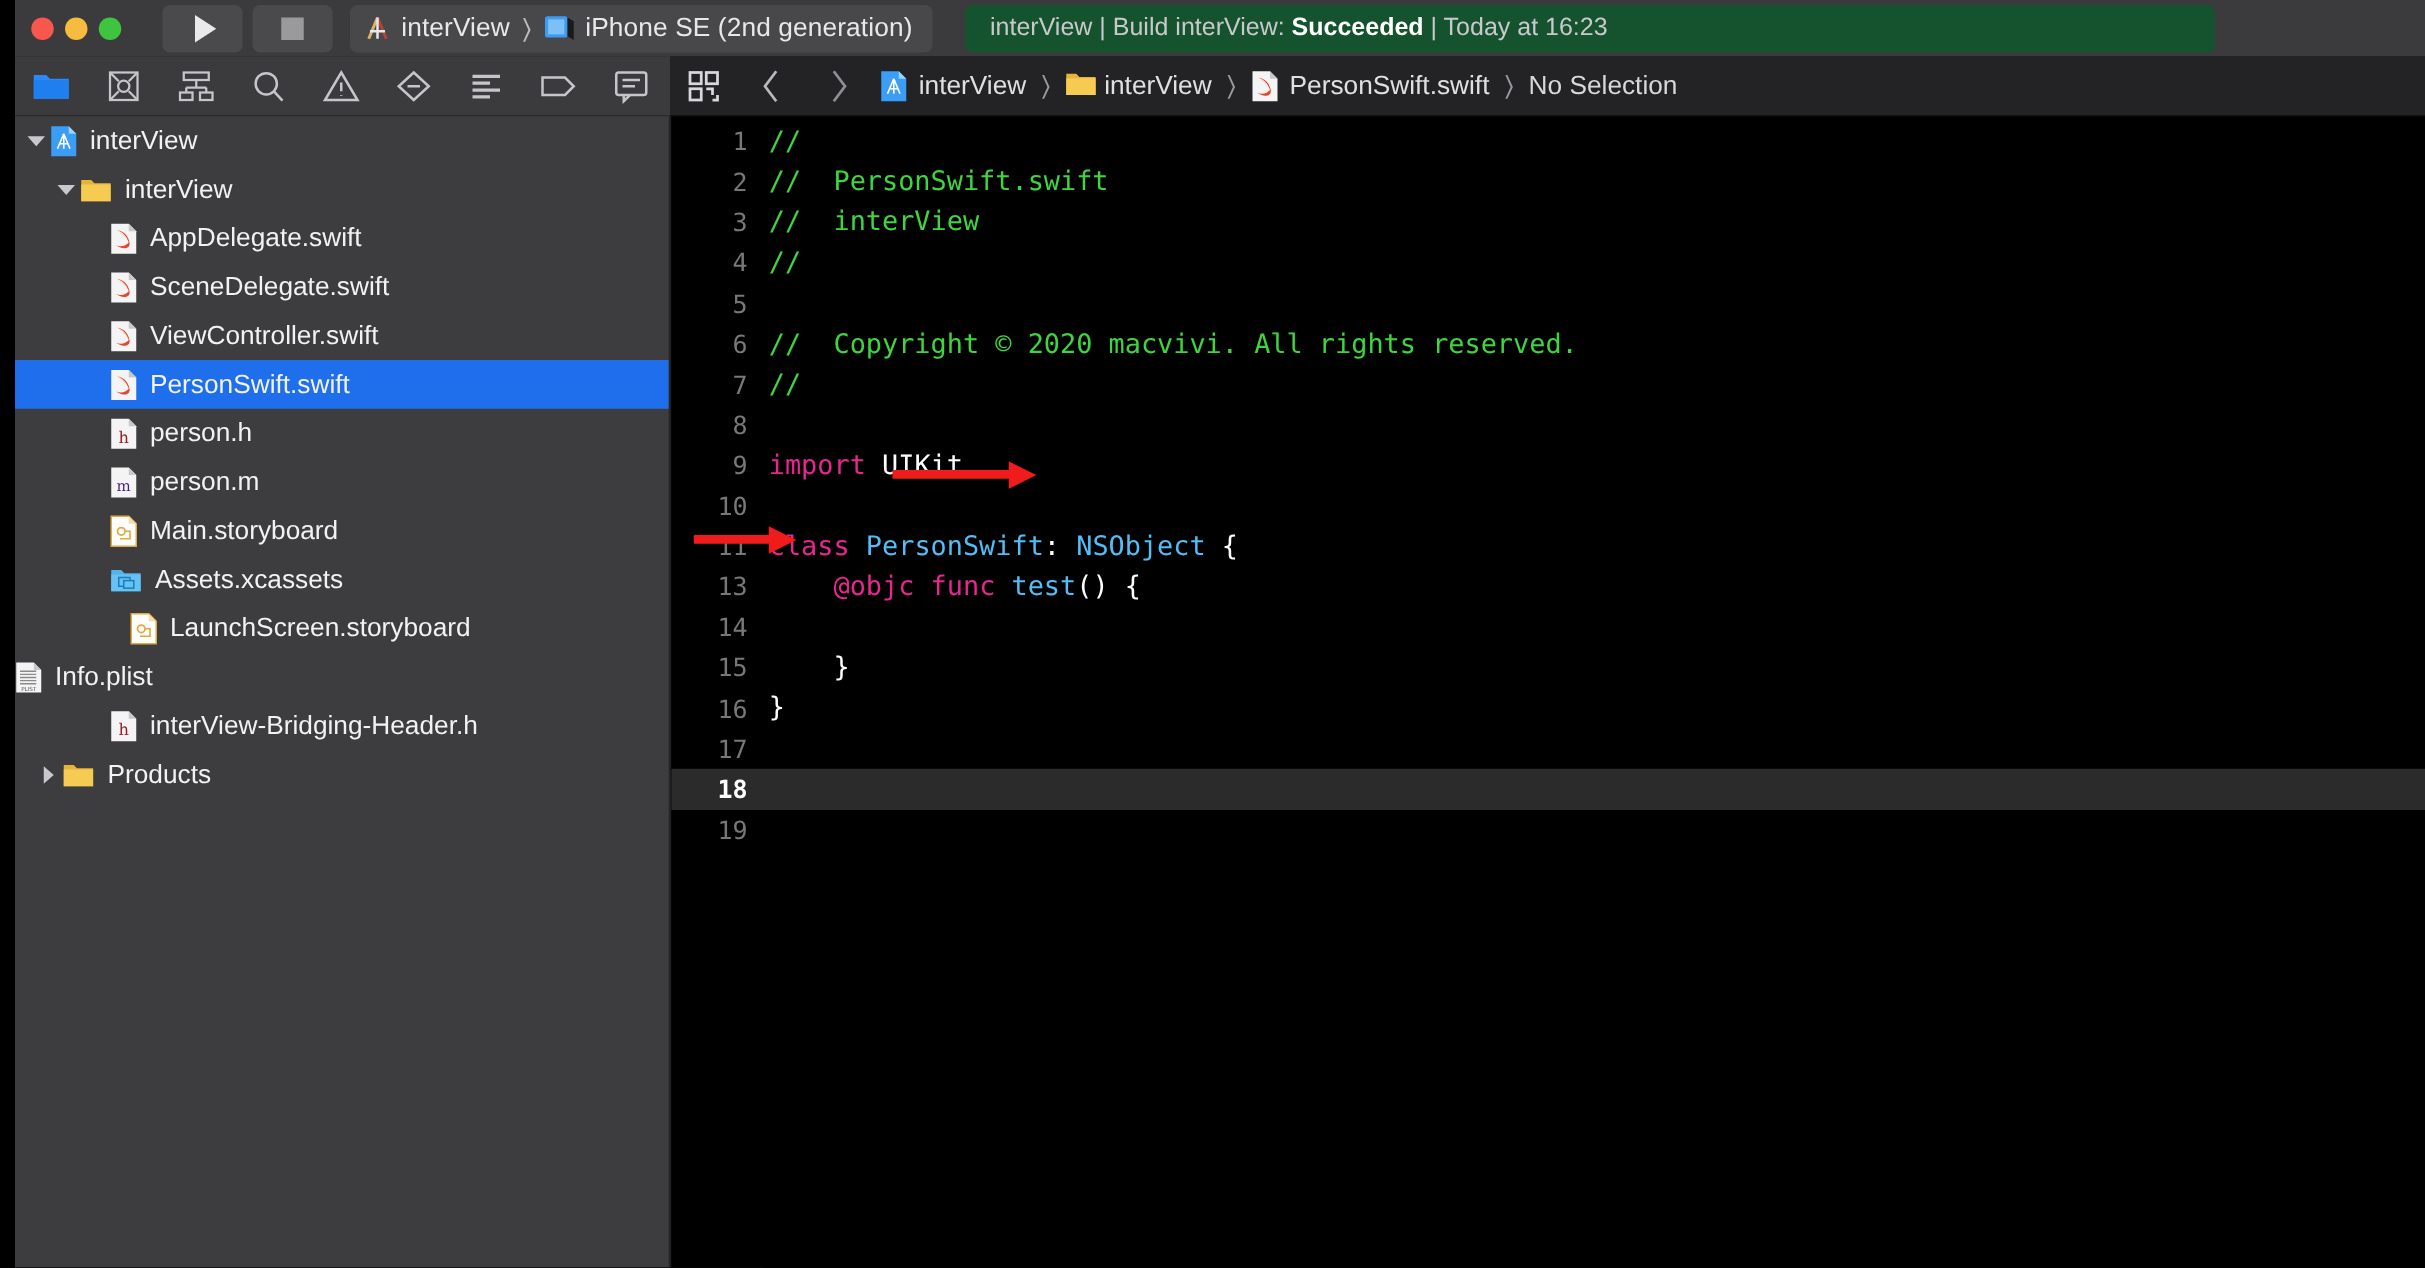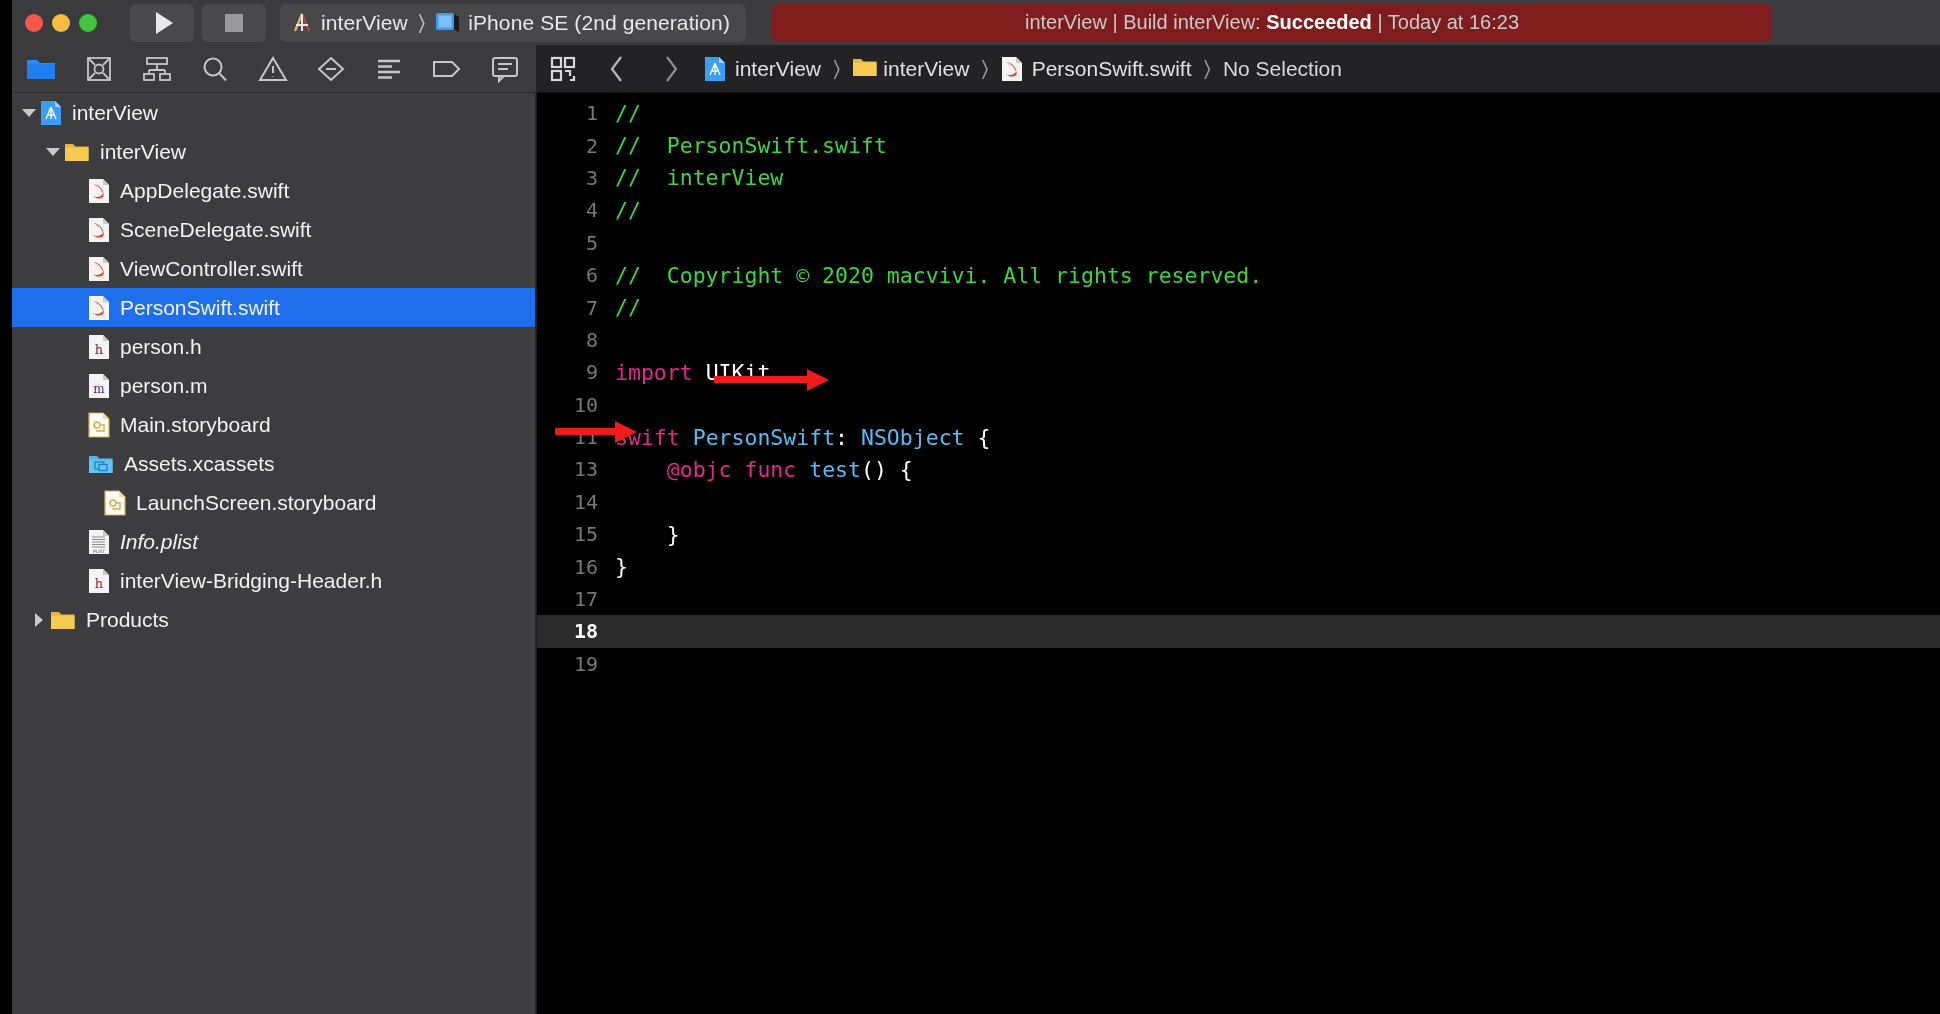--- a/index.html
+++ b/index.html
@@ -45,23 +45,23 @@
   }
   .scheme-txt { color:#e8e8ea; font-size:21px; letter-spacing:.1px; }
   .chev-sep { color:#bcbcc0; font-size:22px; font-weight:300; padding:0 3px; }
 
   
   .icn-scheme { width:24px; height:24px; position:relative; display:inline-block; }
 
   .icn-dev { width:26px; height:22px; position:relative; display:inline-block; }
 
   .status-box {
-    height:38px; border-radius:6px; background:#7f1d1d;
-    display:flex; align-items:center; justify-content:center;
-    margin-left:26px; flex:1; max-width:1000px; padding:0 36px;
+    height:38px; border-radius:6px; background:#14532d;
+    display:flex; align-items:center; 
+    margin-left:26px; flex:1; max-width:1000px; padding:0 20px;
   }
   .status-txt { color:#e4e4e6; font-size:20px; white-space:nowrap; }
   .status-txt b { color:#fff; font-weight:bold; }
   .status-dim { color:#c9c9cd; }
 
   
   .toolrow { position:absolute; left:0; top:45px; width:1940px; height:48px; }
   .nav-toolbar {
     position:absolute; left:0; top:0; width:524px; height:48px;
     background:#3b3b3d;
@@ -448,21 +448,21 @@
         <svg width="22" height="26" viewBox="0 0 22 26">
           <path d="M1 1 h14 l6 6 v18 H1 Z" fill="#fdfdfd" stroke="#e2a93c" stroke-width="1.2"></path>
           <path d="M15 1 l6 6 h-6 Z" fill="#f0dcae"></path>
           <circle cx="9" cy="13" r="3" fill="none" stroke="#e2a93c" stroke-width="1.4"></circle>
           <path d="M12 13 h4 v6 h-8" fill="none" stroke="#e2a93c" stroke-width="1.3"></path>
         </svg>
       </span>
       <span class="label">LaunchScreen.storyboard</span>
     </div>
 
-    <div class="row" style="padding-left:76px;font-style:italic;">
+    <div class="row" style="">
       <span class="f-ico">
         <svg width="22" height="26" viewBox="0 0 22 26">
           <path d="M1 1 h14 l6 6 v18 H1 Z" fill="#f4f4f4"></path>
             <path d="M15 1 l6 6 h-6 Z" fill="#c8c8c8"></path>
           <path d="M4 8 h13 M4 10.5 h13 M4 13 h13 M4 15.5 h13 M4 18 h13" stroke="#8a8a8a" stroke-width="1.1"></path>
           <text x="11" y="24" font-family="DejaVu Sans, sans-serif" font-size="4.5" fill="#555" text-anchor="middle">PLIST</text>
         </svg>
       </span>
       <span class="label">Info.plist</span>
     </div>
@@ -532,21 +532,21 @@
         <span class="ctext"><span class="c-kw">import</span><span class="c-plain"> </span><span class="c-plain">UIKit</span></span>
       </div>
 
       <div class="cline">
         <span class="gutter">10</span>
         <span class="ctext"></span>
       </div>
 
       <div class="cline">
         <span class="gutter">11</span>
-        <span class="ctext"><span class="c-kw">swift</span><span class="c-plain"> </span><span class="c-type">PersonSwift</span><span class="c-plain">: </span><span class="c-type">NSObject</span><span class="c-plain"> {</span></span>
+        <span class="ctext"><span class="c-kw">class</span><span class="c-plain"> </span><span class="c-type">PersonSwift</span><span class="c-plain">: </span><span class="c-type">NSObject</span><span class="c-plain"> {</span></span>
       </div>
 
 
       <div class="cline">
         <span class="gutter">13</span>
         <span class="ctext"><span class="c-plain">    </span><span class="c-attr">@objc</span><span class="c-plain"> </span><span class="c-kw">func</span><span class="c-plain"> </span><span class="c-type">test</span><span class="c-plain">() {</span></span>
       </div>
 
       <div class="cline">
         <span class="gutter">14</span>

